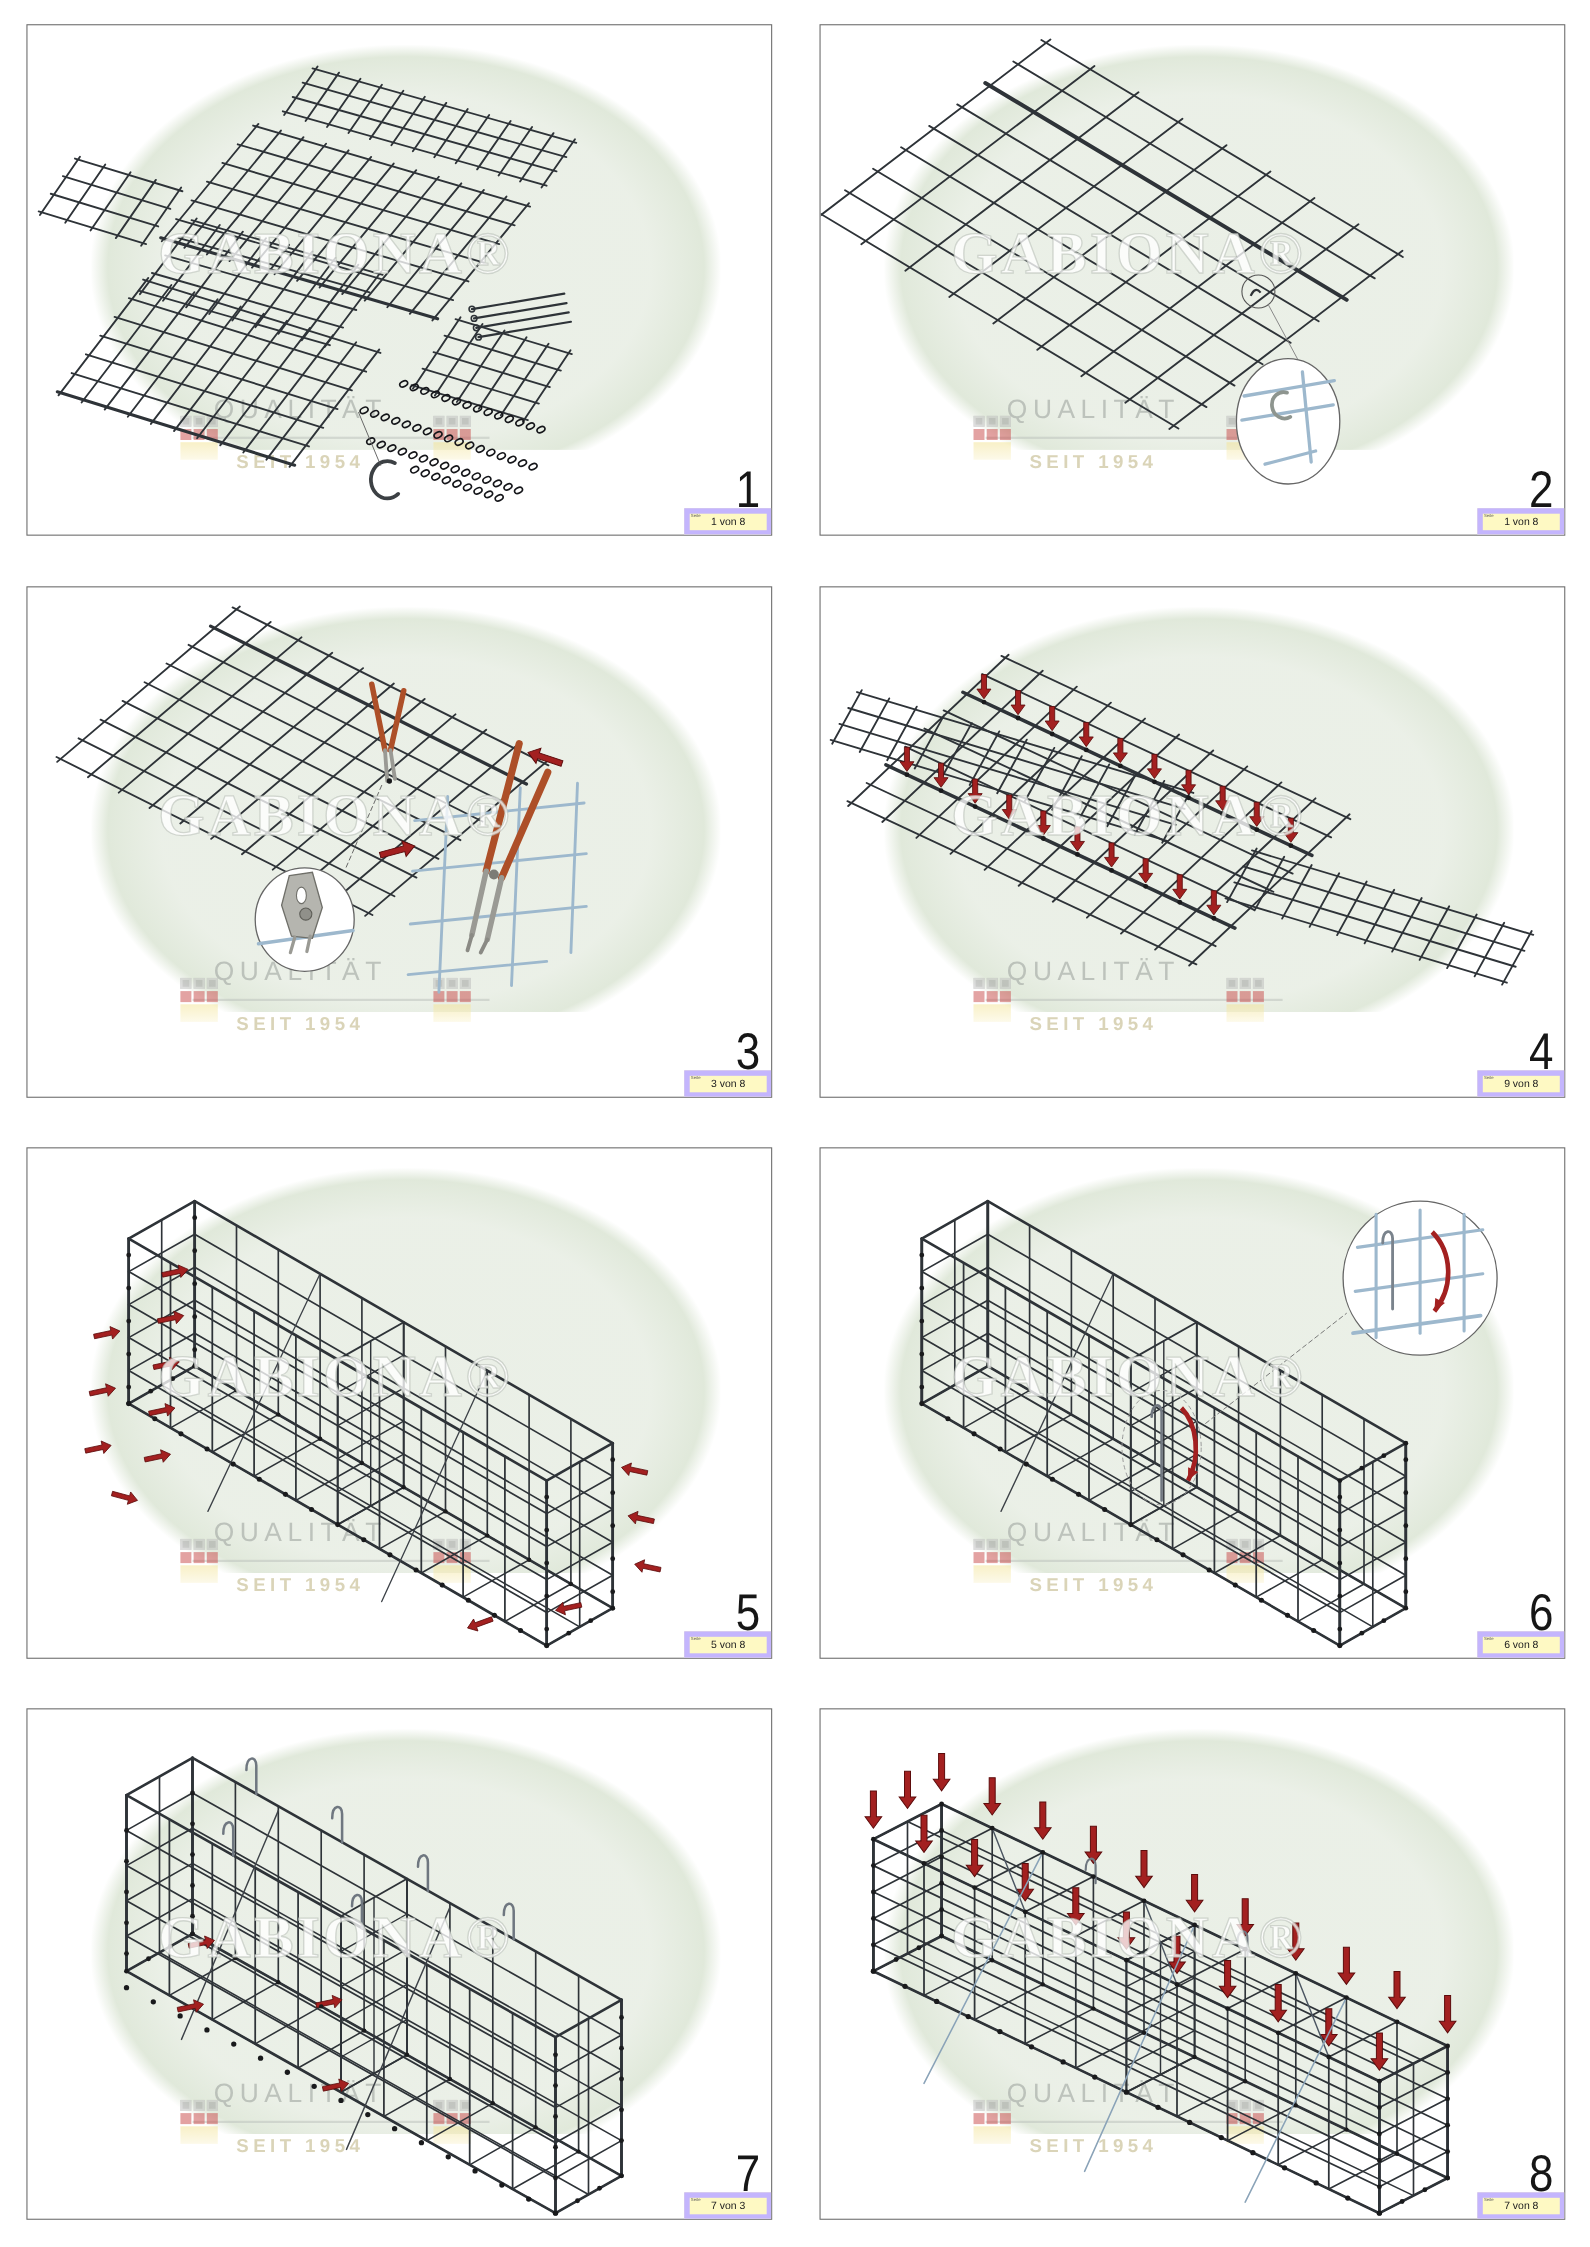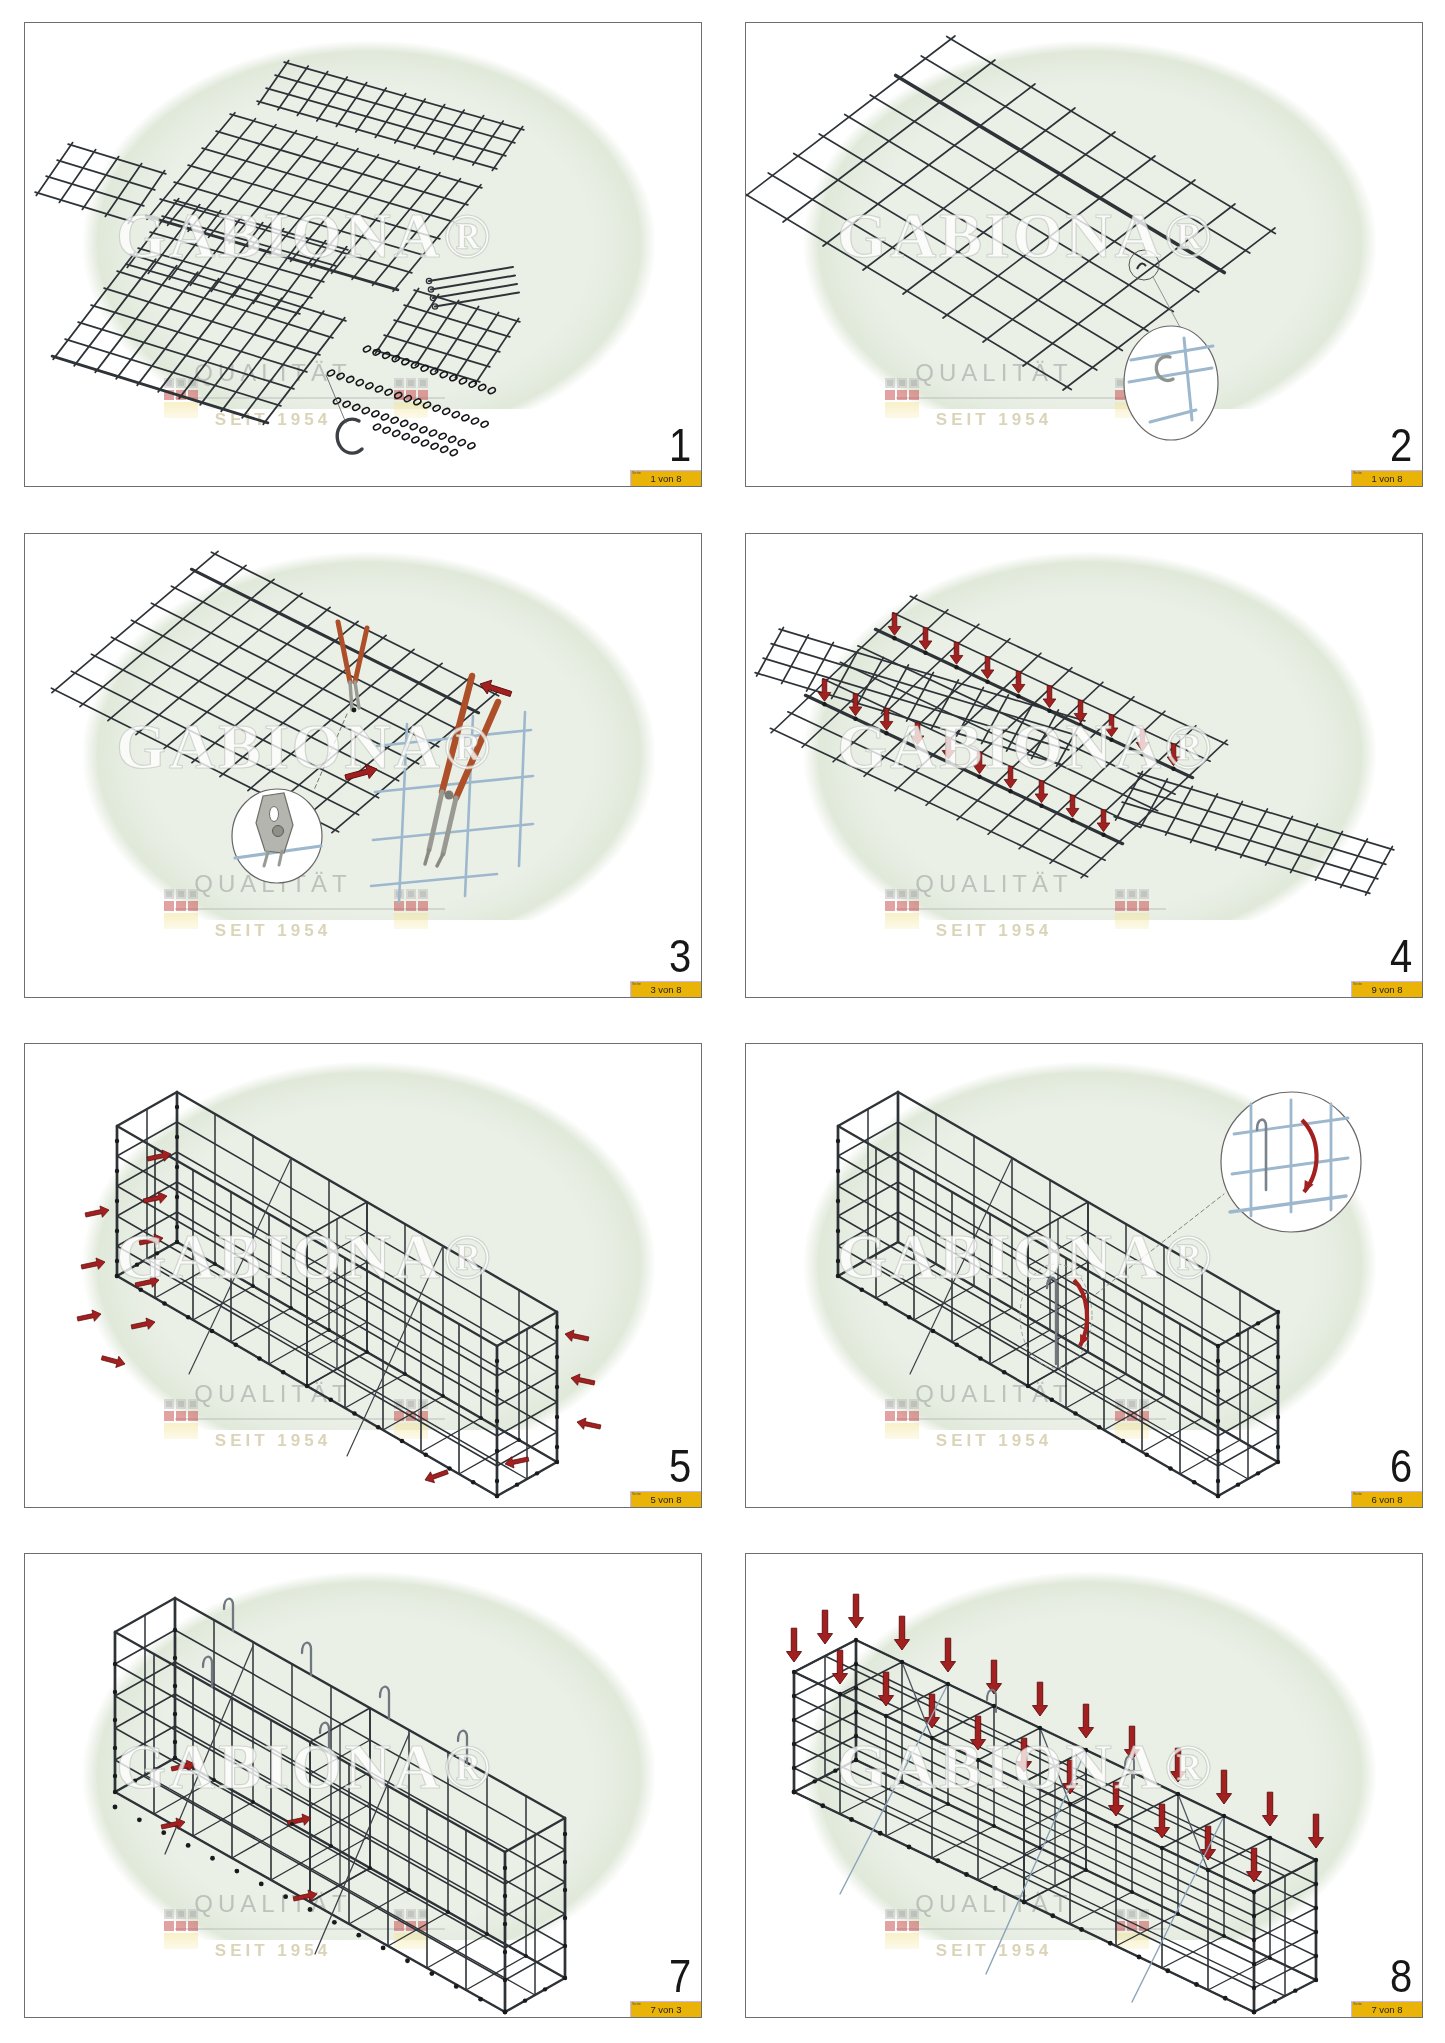--- a/index.html
+++ b/index.html
@@ -6,24 +6,24 @@
 .page{position:relative;width:1445px;height:2043px;background:#fff;overflow:hidden;font-family:"Liberation Sans",sans-serif;}
 .panel{position:absolute;width:676px;height:463px;border:1px solid #6e6e6e;background:#fff;overflow:hidden;}
 .wm-ellipse{position:absolute;left:58px;top:18px;width:572px;height:368px;background:radial-gradient(ellipse at 50% 55%, rgba(227,234,222,0.75) 0%, rgba(227,234,222,0.72) 55%, rgba(204,218,194,0.6) 67%, rgba(204,218,194,0) 71%);}
 .wm-quality{position:absolute;left:70px;top:336px;width:356px;text-align:center;font-size:24px;letter-spacing:5px;color:rgba(170,175,170,0.7);font-weight:400;}
 .wm-underline{position:absolute;left:150px;top:374px;width:270px;height:2px;background:rgba(190,195,190,0.55);}
 .wm-since{position:absolute;left:70px;top:387px;width:356px;text-align:center;font-size:17px;font-weight:bold;letter-spacing:4px;color:rgba(205,198,160,0.75);}
 .wm-flag{position:absolute;width:38px;height:46px;opacity:.5;display:grid;grid-template-columns:repeat(3,10px);grid-auto-rows:10px;gap:2px;}
 .wm-flag .g{background:#9b9b9b;box-shadow:inset 0 0 0 2px #bdbdbd;}
 .wm-flag .r{background:#c84848;}
 .wm-flag .y{grid-column:1/4;width:34px;height:16px;background:linear-gradient(#f3e391,#fbf5d6);}
-.wm-brand{position:absolute;left:70px;top:176px;width:420px;text-align:center;font-family:"Liberation Serif",serif;font-weight:bold;font-size:64px;letter-spacing:3px;color:rgba(255,255,255,0.78);-webkit-text-stroke:1.2px rgba(185,191,183,0.6);}
+.wm-brand{position:absolute;left:70px;top:176px;width:420px;text-align:center;font-family:"Liberation Serif",serif;font-weight:bold;font-size:54px;letter-spacing:3px;color:rgba(255,255,255,0.78);-webkit-text-stroke:1.2px rgba(185,191,183,0.6);}
 svg.art{position:absolute;left:0;top:0;}
 .step-number{position:absolute;right:10px;bottom:18px;font-size:47px;color:#161616;transform:scaleX(.85);transform-origin:right bottom;line-height:1;}
-.page-label{position:absolute;right:-1px;bottom:-1px;width:70px;height:15px;border:1px solid #c4b5fd;background:#eab308;font-size:9.5px;color:#222;text-align:center;line-height:15px;}
+.page-label{position:absolute;right:-1px;bottom:-1px;width:70px;height:15px;border:5px solid #c4b5fd;background:#fef9c3;font-size:9.5px;color:#222;text-align:center;line-height:15px;}
 .pl-prefix{position:absolute;left:1px;top:0px;font-size:6px;transform:scale(.65);transform-origin:left top;color:#555;line-height:6px;}
 </style>
 </head>
 <body>
 
 <div class="page">
   <div class="panel" style="left:24px;top:22px;">
     <div class="wm-ellipse"></div>
     <div class="wm-quality">QUALITÄT</div>
     <div class="wm-underline"></div>

